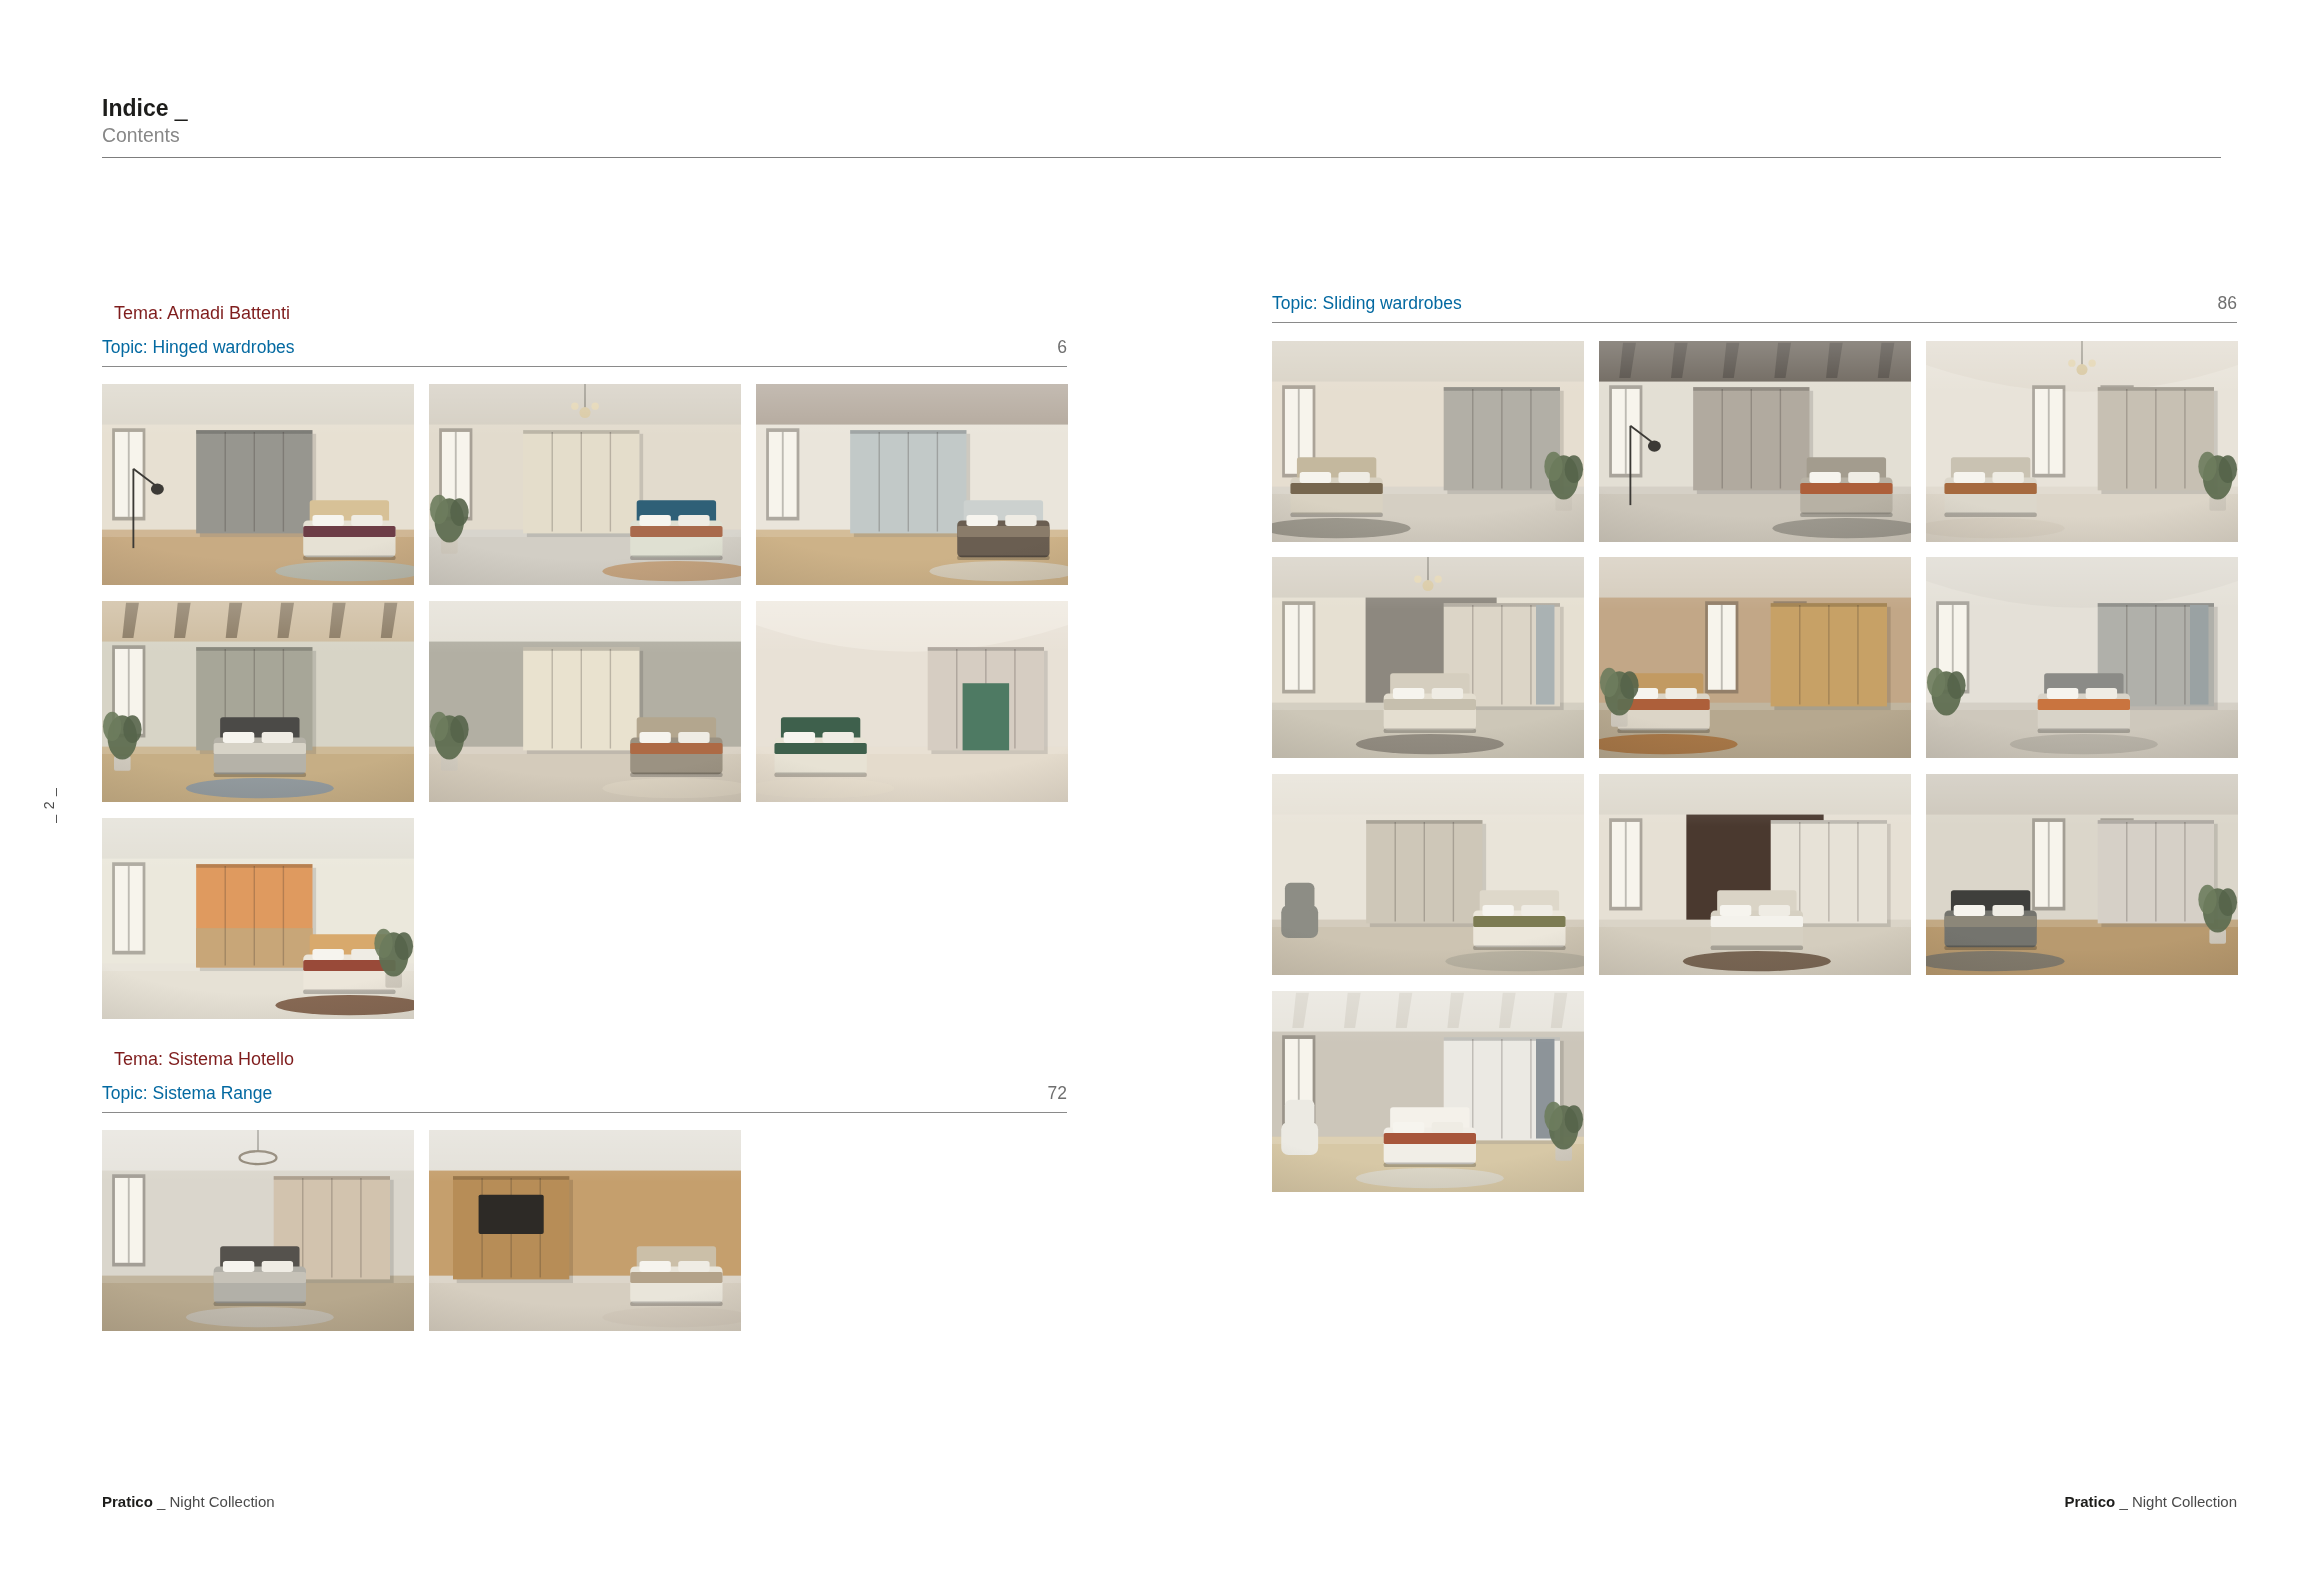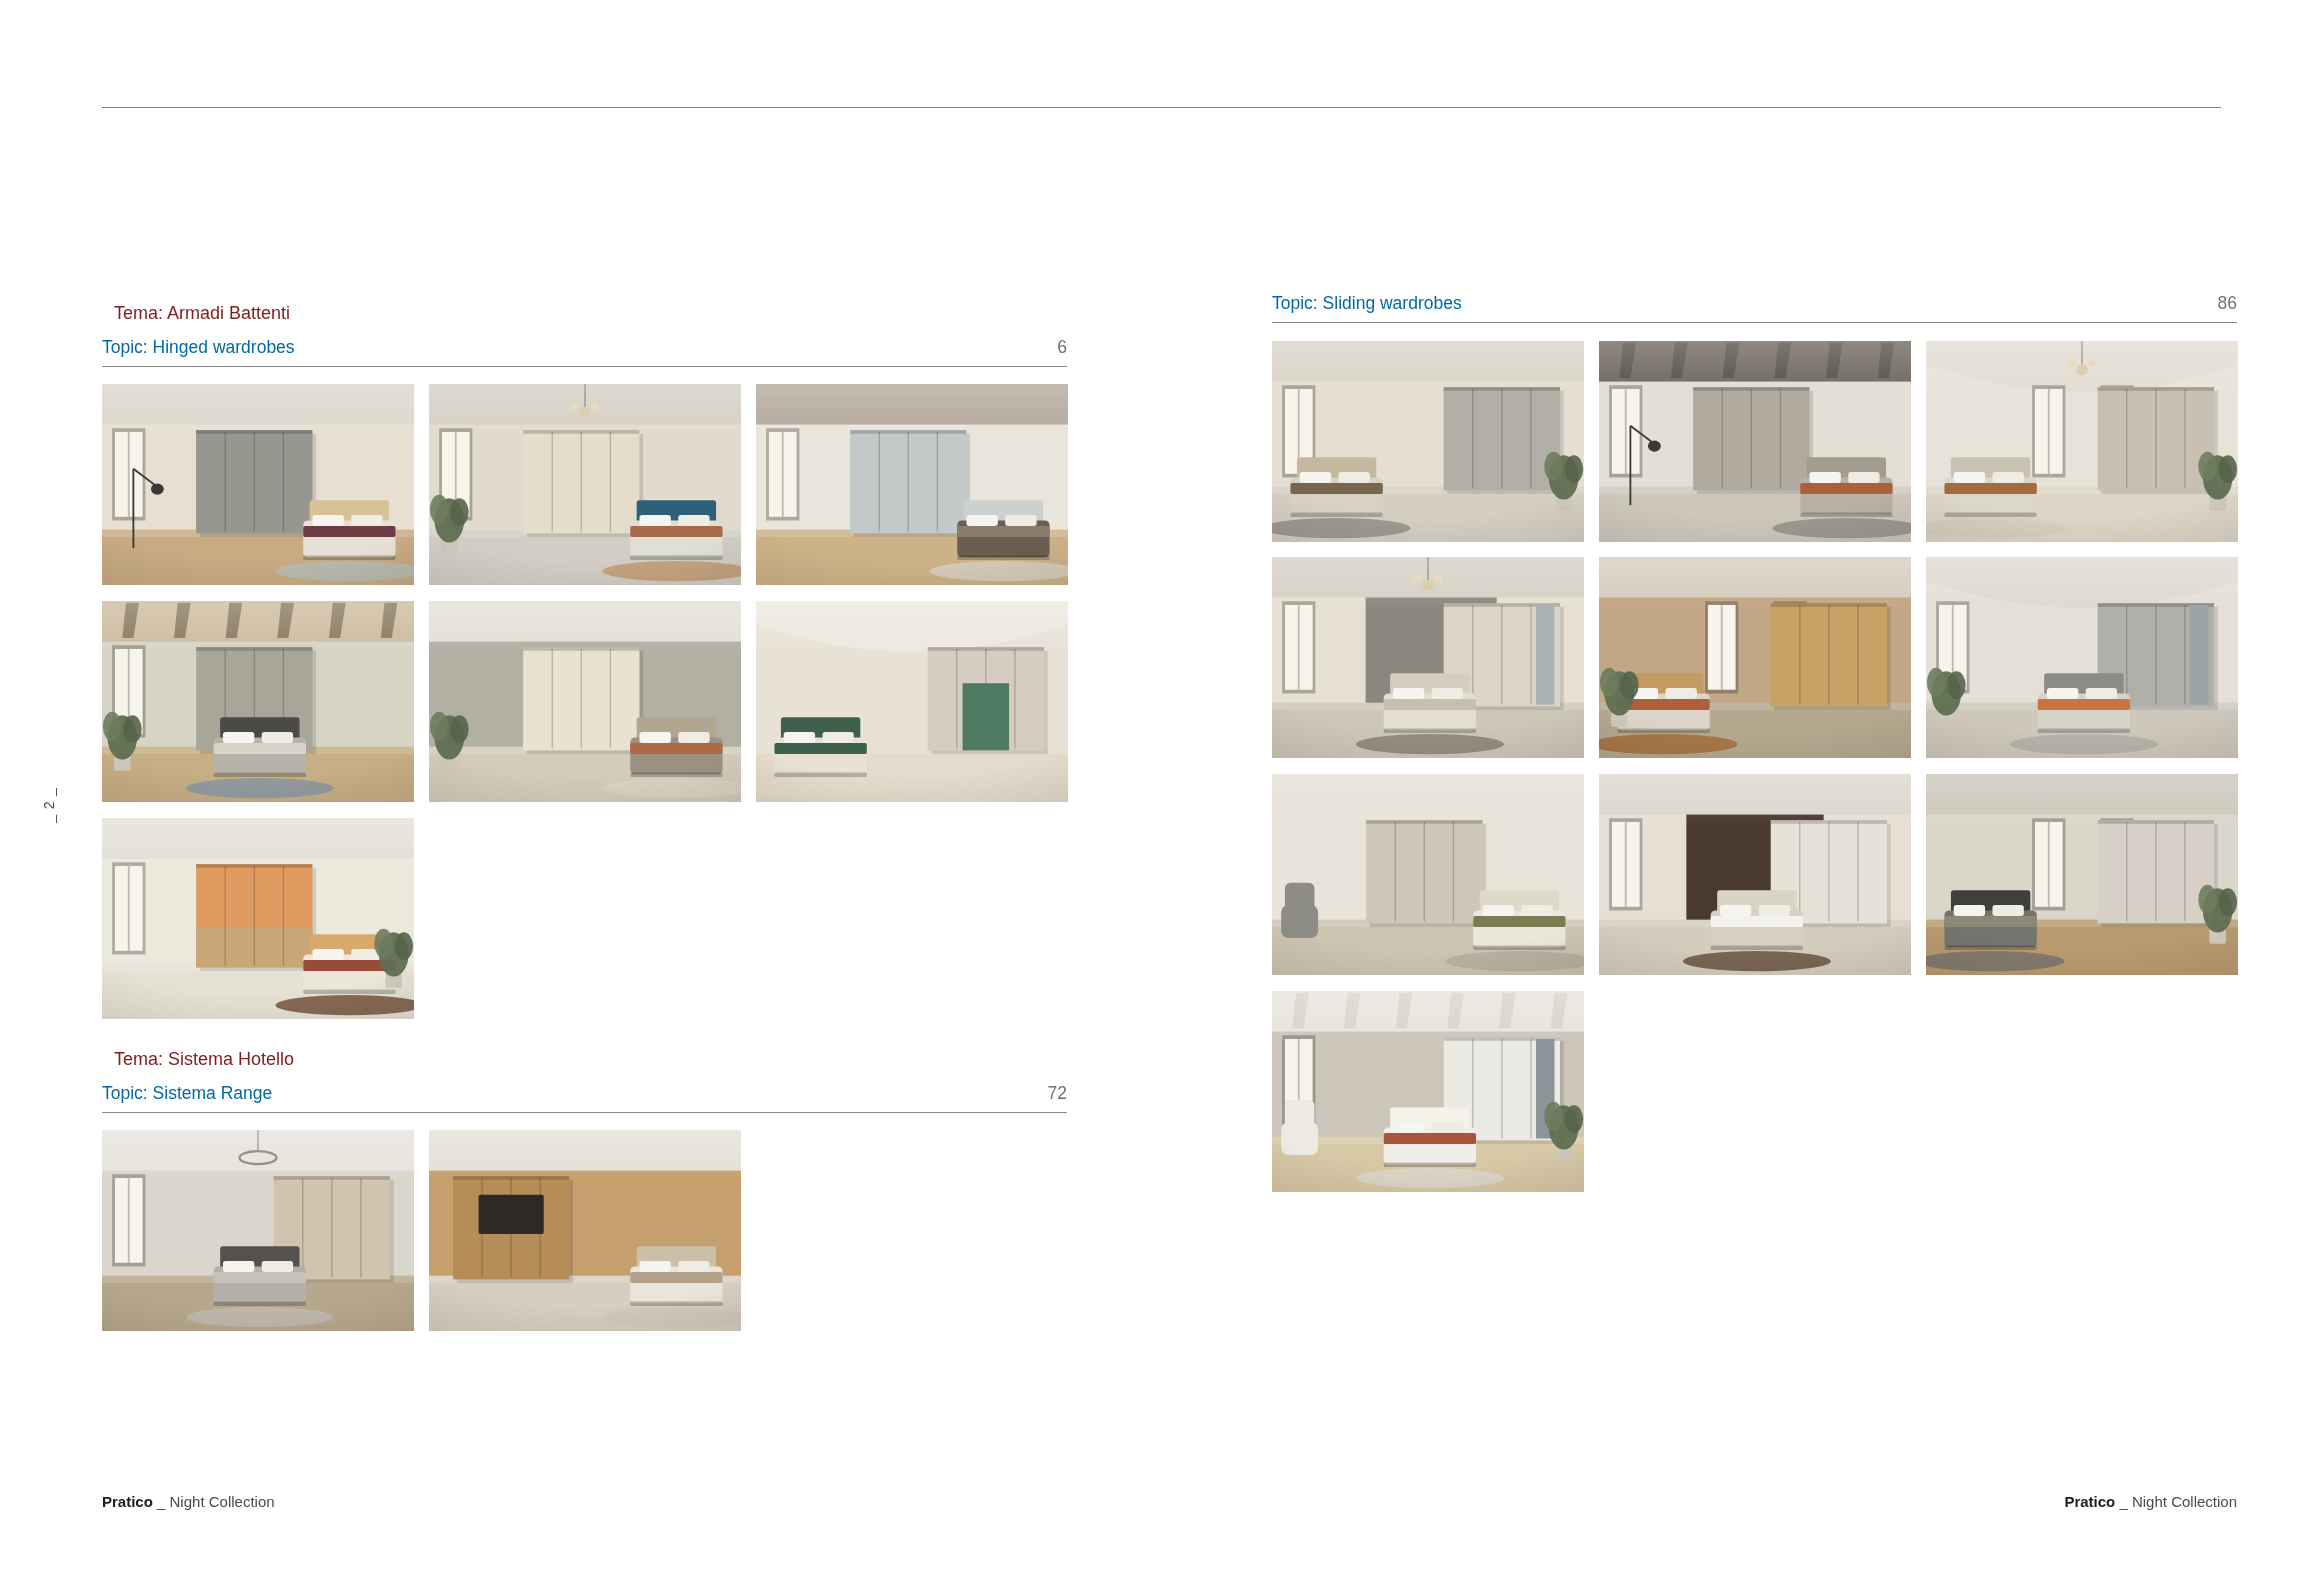--- a/index.html
+++ b/index.html
@@ -43,20 +43,22 @@
   .footer .brand{font-weight:700;color:#1d1d1b;}
   .footer-left{left:102px;}
   .footer-right{right:70px;text-align:right;}
 </style>
 </head>
 <body>
 
 <div class="sheet">
 
   <header class="page-header">
+    <h1><span class="b">Indice</span> <span class="suffix">_</span></h1>
+    <div class="subtitle">Contents</div>
     <hr class="header-rule">
   </header>
 
   <div class="marker marker-left">_ 2 _</div>
   <div class="marker marker-right">_ 3 _</div>
 
   <section class="sec sec-battenti">
     <h2>Tema: Armadi Battenti</h2>
     <div class="head-row">
       <span class="sec-sub">Topic: Hinged wardrobes</span>

